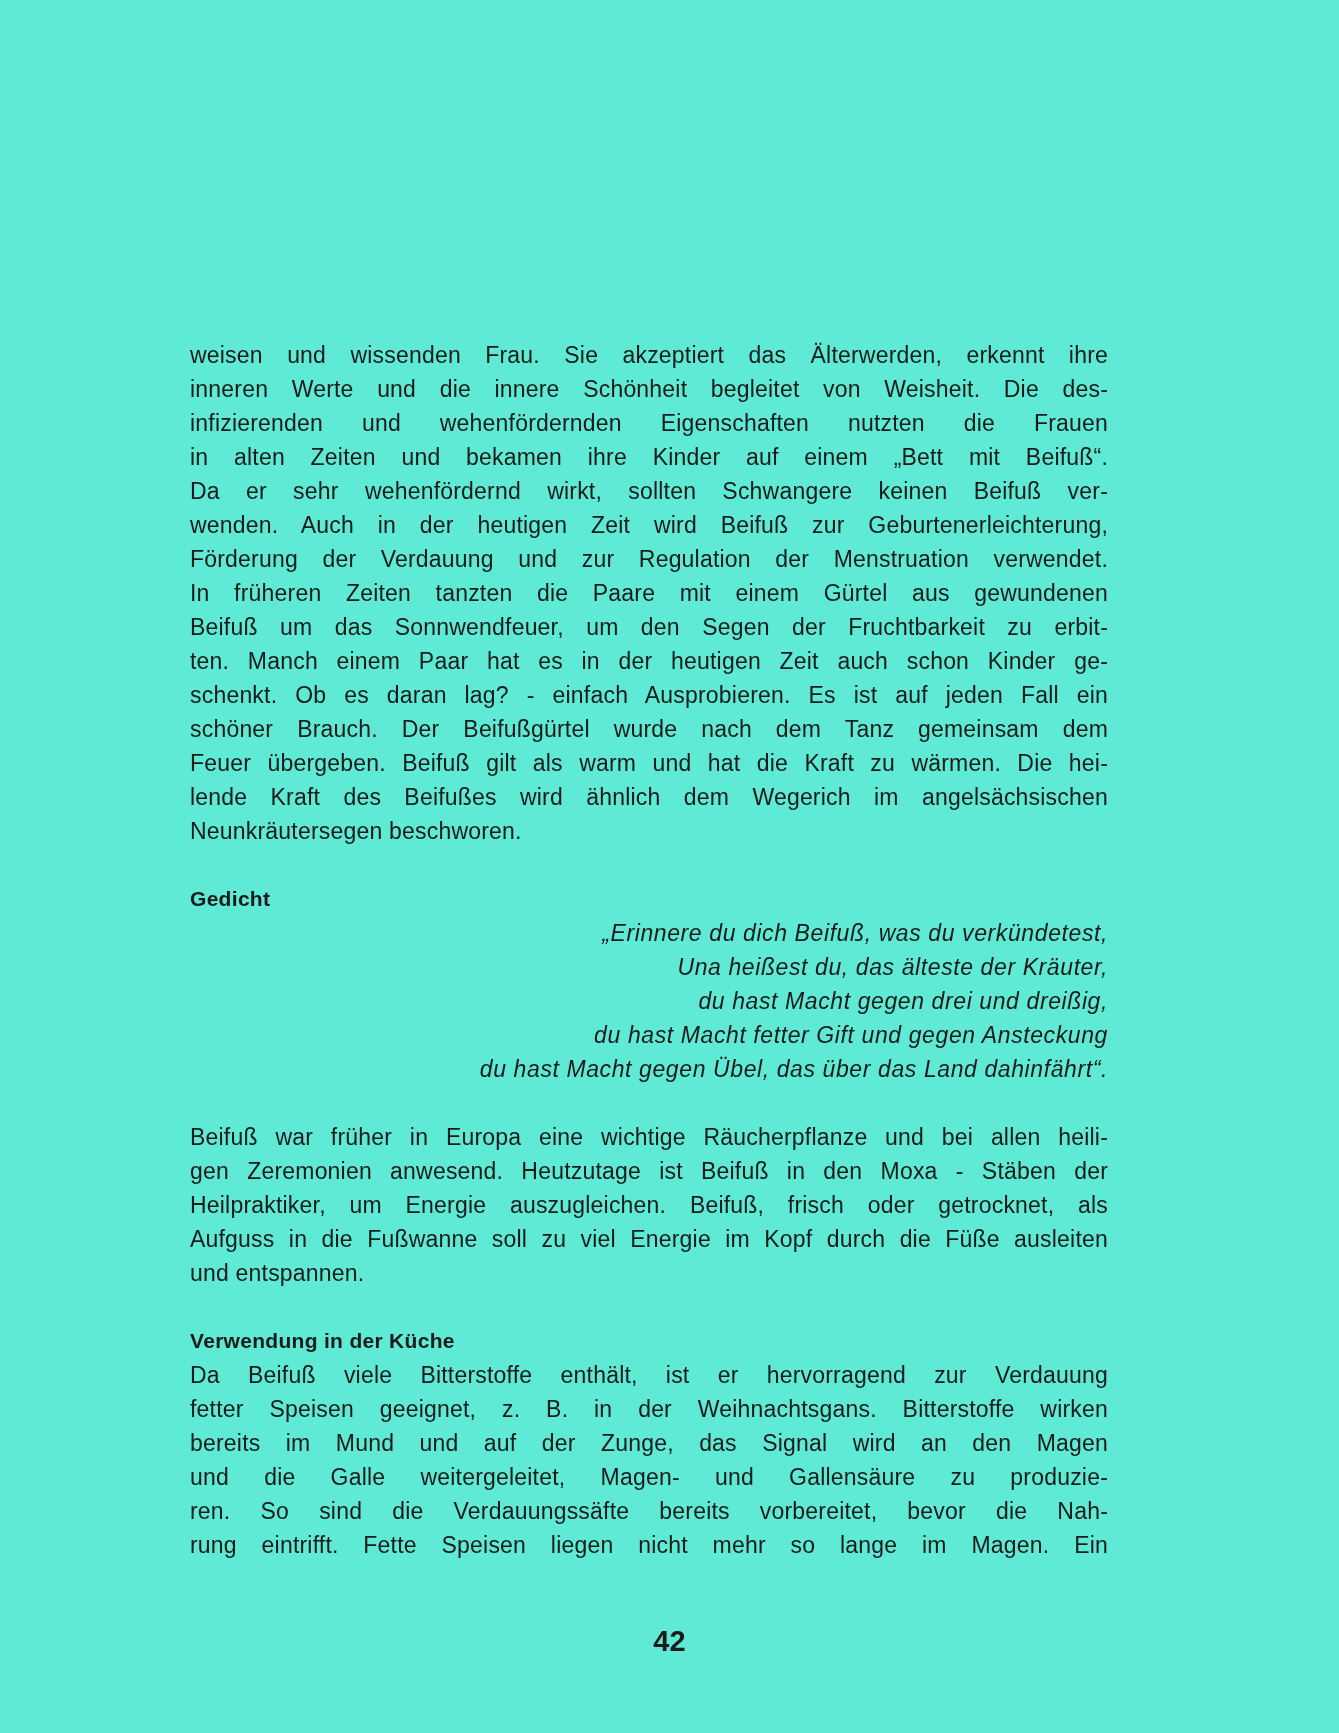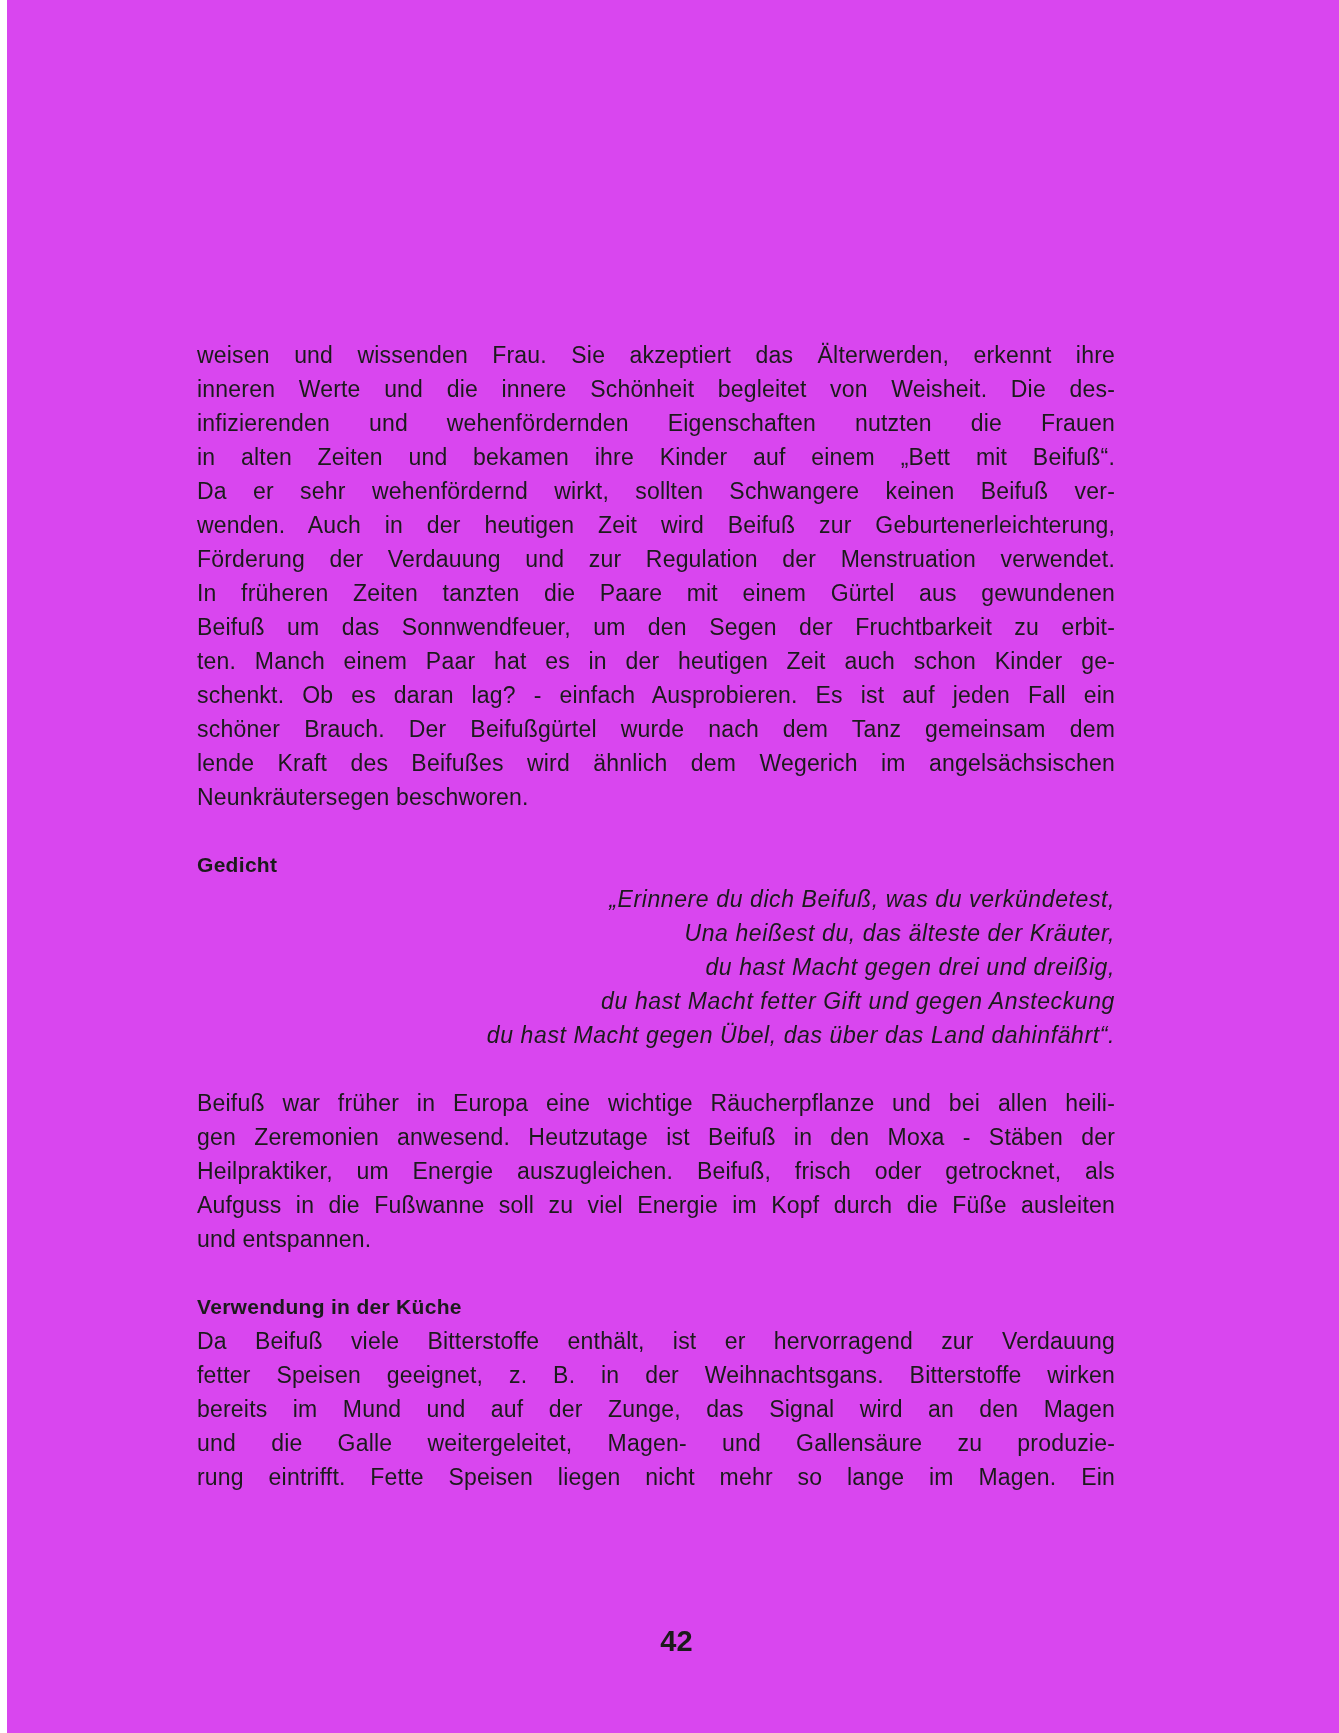--- a/index.html
+++ b/index.html
@@ -11,22 +11,21 @@
     height: 1733px;
     background: #ffffff;
     position: relative;
     font-family: "Liberation Sans", sans-serif;
     color: #1b1b1b;
     overflow: hidden;
   }
   .page {
     position: absolute;
     inset: 0;
-    background: #d946ef;
-    margin-left: 7px;
+    background: #5eead4;
   }
   .text-block {
     position: absolute;
     left: 190px;
     top: 338px;
     width: 918px;
     font-size: 23px;
     line-height: 34px;
     letter-spacing: 0.2px;
   }
@@ -80,20 +79,21 @@
         <div class="line">infizierenden und wehenfördernden Eigenschaften nutzten die Frauen</div>
         <div class="line">in alten Zeiten und bekamen ihre Kinder auf einem „Bett mit Beifuß“.</div>
         <div class="line">Da er sehr wehenfördernd wirkt, sollten Schwangere keinen Beifuß ver-</div>
         <div class="line">wenden. Auch in der heutigen Zeit wird Beifuß zur Geburtenerleichterung,</div>
         <div class="line">Förderung der Verdauung und zur Regulation der Menstruation verwendet.</div>
         <div class="line">In früheren Zeiten tanzten die Paare mit einem Gürtel aus gewundenen</div>
         <div class="line">Beifuß um das Sonnwendfeuer, um den Segen der Fruchtbarkeit zu erbit-</div>
         <div class="line">ten. Manch einem Paar hat es in der heutigen Zeit auch schon Kinder ge-</div>
         <div class="line">schenkt. Ob es daran lag? - einfach Ausprobieren. Es ist auf jeden Fall ein</div>
         <div class="line">schöner Brauch. Der Beifußgürtel wurde nach dem Tanz gemeinsam dem</div>
+        <div class="line">Feuer übergeben. Beifuß gilt als warm und hat die Kraft zu wärmen. Die hei-</div>
         <div class="line">lende Kraft des Beifußes wird ähnlich dem Wegerich im angelsächsischen</div>
         <div class="line">Neunkräutersegen beschworen.</div>
       </div>
 
     <div class="spacer"></div>
 
     <h2 class="heading">Gedicht</h2>
 
     <div class="para poem">
         <div class="line">„Erinnere du dich Beifuß, was du verkündetest,</div>
@@ -115,20 +115,21 @@
 
     <div class="spacer"></div>
 
     <h2 class="heading">Verwendung in der Küche</h2>
 
     <div class="para justified continues">
         <div class="line">Da Beifuß viele Bitterstoffe enthält, ist er hervorragend zur Verdauung</div>
         <div class="line">fetter Speisen geeignet, z. B. in der Weihnachtsgans. Bitterstoffe wirken</div>
         <div class="line">bereits im Mund und auf der Zunge, das Signal wird an den Magen</div>
         <div class="line">und die Galle weitergeleitet, Magen- und Gallensäure zu produzie-</div>
+        <div class="line">ren. So sind die Verdauungssäfte bereits vorbereitet, bevor die Nah-</div>
         <div class="line">rung eintrifft. Fette Speisen liegen nicht mehr so lange im Magen. Ein</div>
       </div>
 
   </main>
 
   <footer class="page-number">42</footer>
 
 </div>
 
 </body></html>

